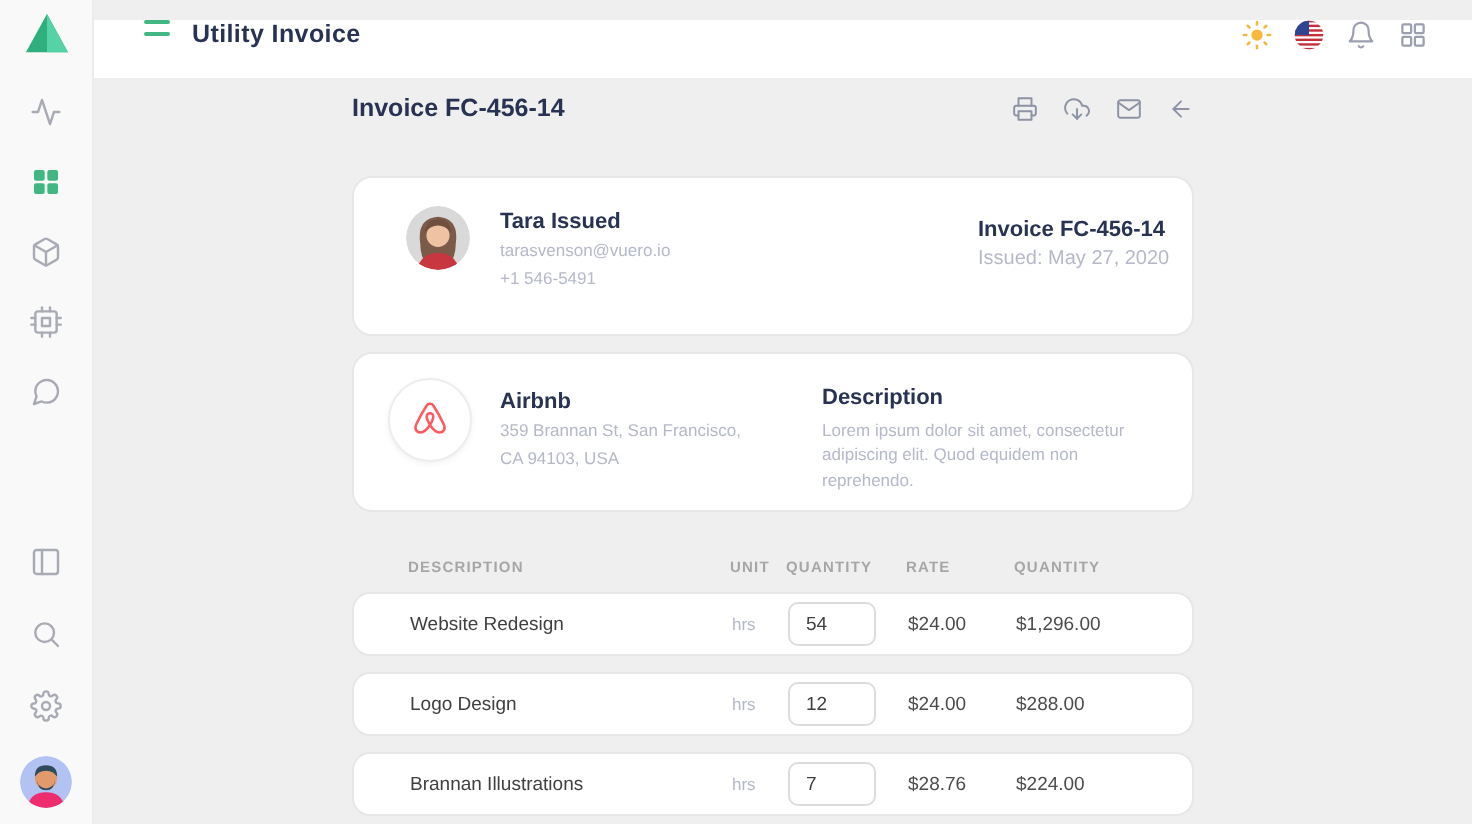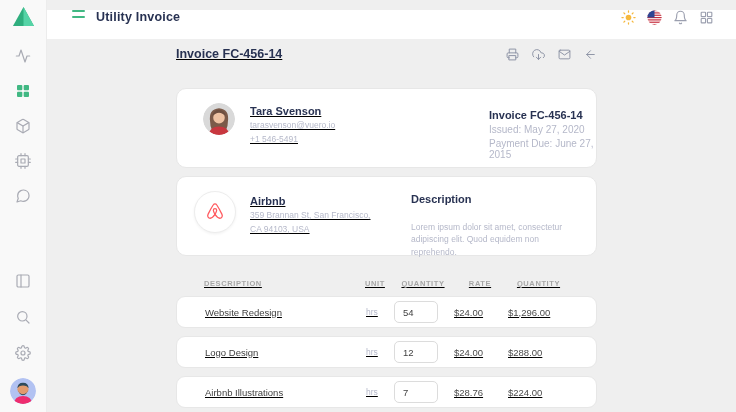--- a/index.html
+++ b/index.html
@@ -25,21 +25,21 @@
   .burger { margin-left:25px; width:13px; display:flex; flex-direction:column; gap:4px; cursor:pointer; }
   .burger i { display:block; height:2px; border-radius:2px; background:#41b883; }
   .burger i:first-child { width:13px; }
   .burger i:last-child { width:13px; }
   .page-title { margin-left:11px; font-size:12.5px; font-weight:700; color:#283252; letter-spacing:.2px; }
   .topbar-right { margin-left:auto; display:flex; align-items:center; gap:11px; padding-right:22px; }
   .tb-icon { width:15px; height:15px; cursor:pointer; color:#9b9faf; }
   .tb-icon svg { width:15px; height:15px; display:block; }
 
   
-  .content { position:absolute; left:47px; top:33px; right:0; bottom:0; background:#efefef; overflow:hidden;text-decoration:underline; }
+  .content { position:absolute; left:47px; top:33px; right:0; bottom:0; background:#efefef; overflow:hidden; }
   .container { width:421px; margin-left:129px; }
 
   .inv-head { display:flex; align-items:center; margin-top:11px; height:20px; }
   .inv-title { font-size:12.5px; font-weight:700; color:#283252; }
   .inv-actions { margin-left:auto; display:flex; align-items:center; gap:13px; }
   .act-icon { width:13px; height:13px; color:#8d93a5; cursor:pointer; }
   .act-icon svg { width:13px; height:13px; display:block; }
 
   .card { background:#fff; border:1px solid #e7e7e7; border-radius:10px; position:relative; }
   .card-a { margin-top:24px; height:80px; }
@@ -49,33 +49,33 @@
   .avatar-img { width:32px; height:32px; border-radius:50%; overflow:hidden; flex:0 0 auto; }
   .p-info { margin-left:15px; padding-top:2px; }
   .p-name { font-size:11px; font-weight:700; color:#283252; }
   .p-sub { font-size:8.5px; color:#b5b8c9; margin-top:3px; }
   .p-sub2 { font-size:8.5px; color:#b5b8c9; margin-top:4px; }
 
   .inv-meta { position:absolute; left:312px; top:20px; }
   .m-title { font-size:11px; font-weight:700; color:#283252; }
   .m-line { font-size:10px; color:#b5b8c9; margin-top:3px; }
 
-  .company { display:flex; padding:12px 0 0 17px;align-items:center; }
+  .company { display:flex; padding:12px 0 0 17px; }
   .co-logo { width:42px; height:42px; border-radius:50%; background:#fff; border:1px solid #ededed;
              box-shadow:0 1px 3px rgba(0,0,0,.06); display:flex; align-items:center; justify-content:center; flex:0 0 auto; }
   .co-logo svg { width:22px; height:22px; }
   .co-info { margin-left:14px; padding-top:6px; }
   .desc-block { position:absolute; left:234px; top:16px; width:176px; }
-  .d-text { font-size:8.5px; color:#b5b8c9; margin-top:16px; line-height:1.45; }
+  .d-text { font-size:8.5px; color:#b5b8c9; margin-top:4px; line-height:1.45; }
 
   
   .tbl-head { display:grid; grid-template-columns:161px 28px 60px 54px 63px;
               padding:0 27px 0 28px; margin-top:23px; }
   .th { font-size:7.5px; font-weight:700; color:#a6a6a6; letter-spacing:.6px; }
-  .t-right { text-align:center; }
+  .t-right { text-align:left; }
   .rows { margin-top:8px; }
   .row-card { background:#fff; border:1px solid #e7e7e7; border-radius:9px; height:32px; margin-bottom:8px;
               display:grid; grid-template-columns:161px 28px 60px 54px 63px; align-items:center;
               padding:0 27px 0 28px; }
   .r-desc { font-size:9.5px; color:#3f3f3f; }
   .r-unit { font-size:8.5px; color:#b5b8c9; }
   .qty-input { width:44px; height:22px; border:1px solid #dcdcdc; border-radius:5px; font-size:9.5px;
                color:#3f3f3f; padding-left:8px; font-family:"Liberation Sans",sans-serif; outline:none; }
   .r-money { font-size:9.5px; color:#4b4b4b; }
 </style>
@@ -272,29 +272,28 @@
               <g clip-path="url(#cav1)">
                 <rect width="36" height="36" fill="#d9d9d9"></rect>
                 <path d="M8 21 Q6 7 18 6 Q30 7 28 21 Q28 27 26 30 L10 30 Q8 27 8 21 Z" fill="#7b5a49"></path>
                 <circle cx="18" cy="16.5" r="6.5" fill="#eec2a3"></circle>
                 <path d="M10.5 15 Q11.5 7.5 18 7.5 Q24.5 7.5 25.5 15 Q22 11 18 11 Q14 11 10.5 15 Z" fill="#6e4f40"></path>
                 <path d="M6 36 Q8 26.5 18 26.5 Q28 26.5 30 36 Z" fill="#c8373f"></path>
               </g>
             </svg>
         </div>
         <div class="p-info">
-          <div class="p-name">Tara Svenson</div>
+          <div class="p-name">Tara Issued</div>
           <div class="p-sub">tarasvenson@vuero.io</div>
           <div class="p-sub2">+1 546-5491</div>
         </div>
       </div>
       <div class="inv-meta">
         <div class="m-title">Invoice FC-456-14</div>
         <div class="m-line">Issued: May 27, 2020</div>
-        <div class="m-line">Payment Due: June 27, 2015</div>
       </div>
     </div>
 
     <div class="card card-b">
       <div class="company">
         <div class="co-logo">
           <svg viewBox="0 0 24 24" fill="none" stroke="#ff5a5f" stroke-width="1.4" stroke-linecap="round" stroke-linejoin="round">
               <path d="M6.8 18.8c-2.2 0-3.4-2.1-2.4-4.2C5.6 12 9.2 5.6 10.2 4.1c.8-1.3 2.8-1.3 3.6 0 1 1.5 4.6 7.9 5.8 10.5 1 2.1-.2 4.2-2.4 4.2-1.9 0-3.6-1.7-5.2-4.1-1.6 2.4-3.3 4.1-5.2 4.1Z"></path>
               <path d="M12 14.7c-1.1-1.9-1.8-3.4-1.8-4.5 0-1.1.8-1.9 1.8-1.9s1.8.8 1.8 1.9c0 1.1-.7 2.6-1.8 4.5Z"></path>
             </svg>
@@ -330,21 +329,21 @@
 
       <div class="row-card">
         <div class="r-desc">Logo Design</div>
         <div class="r-unit">hrs</div>
         <div><input class="qty-input" type="text" value="12" style=""></div>
         <div class="r-money">$24.00</div>
         <div class="r-money">$288.00</div>
       </div>
 
       <div class="row-card">
-        <div class="r-desc">Airbnb Illustrations</div>
+        <div class="r-desc">Brannan Illustrations</div>
         <div class="r-unit">hrs</div>
         <div><input class="qty-input" type="text" value="7" style=""></div>
         <div class="r-money">$28.76</div>
         <div class="r-money">$224.00</div>
       </div>
     </div>
 
   </div>
 </div>
 

